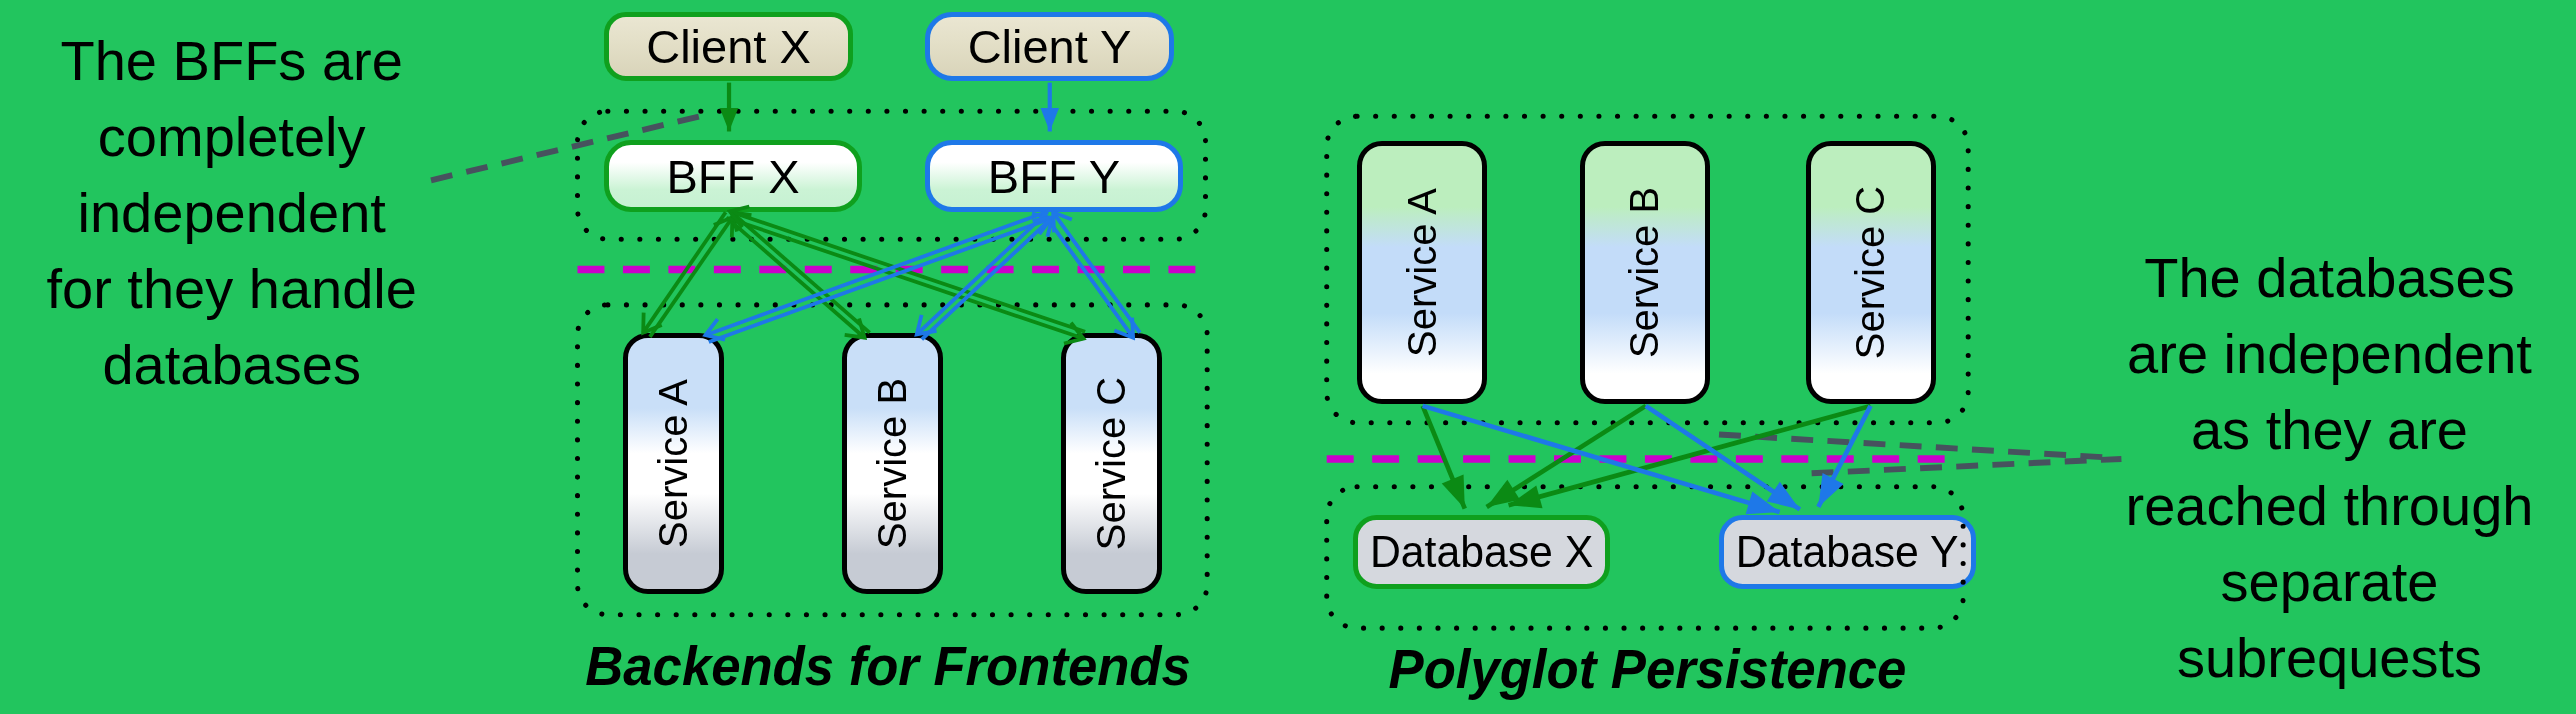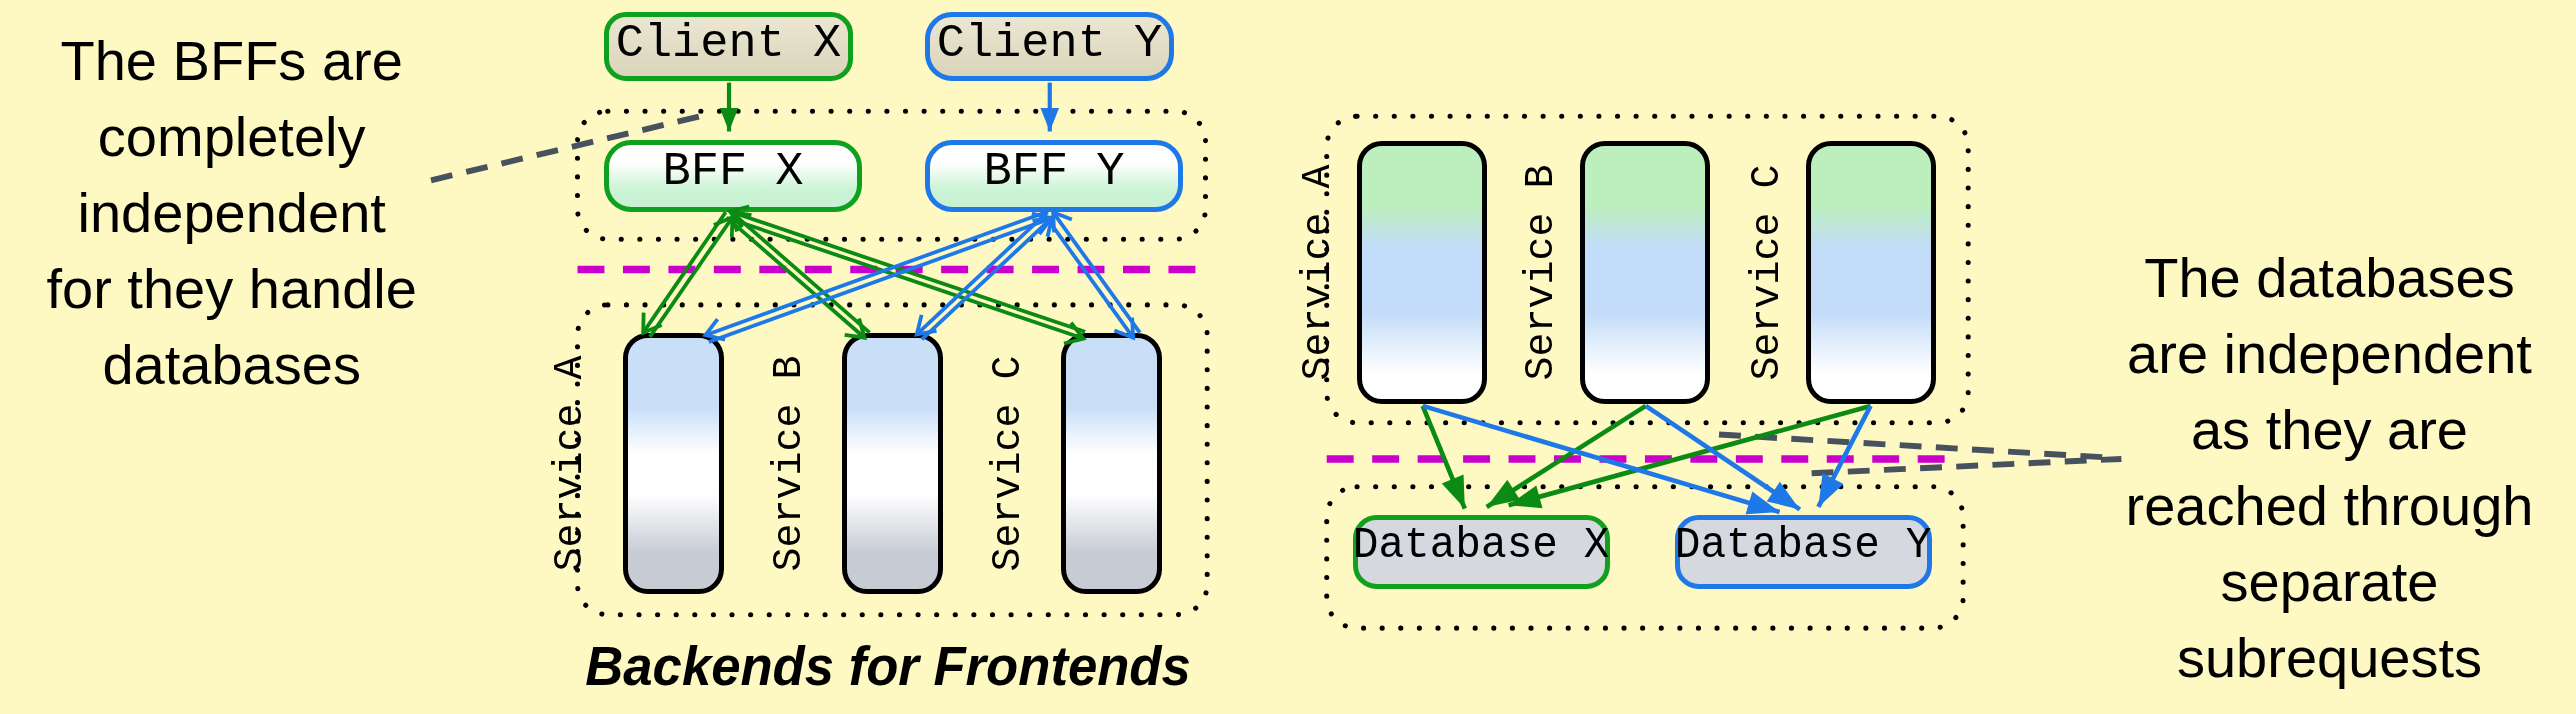--- a/index.html
+++ b/index.html
@@ -1,41 +1,41 @@
 <!DOCTYPE html>
 <html style="font-size:13.5px"><head>
 <meta charset="utf-8">
 <style>
   html,body{margin:0;padding:0;background:#ffffff;}
   #canvas{
     position:relative;
     width:2576px;
     height:715px;
-    background:#fef9c3;
+    background:#22c55e;
     font-family:"Liberation Sans","DejaVu Sans",sans-serif;
     overflow:hidden;
   }
   .abs{position:absolute;}
   
   .annotation{
     text-align:center;
     font-size:56px;
     line-height:76px;
     color:#000000;
     z-index:2;
   }
   
   .node{
     position:absolute;
     display:flex;
+    align-items:center;
     justify-content:center;
     box-sizing:border-box;
     color:#000;
     z-index:3;
-    font-family:Liberation Mono, monospace;
   }
   .node .lbl{white-space:nowrap;}
   .client{
     width:249px;height:69px;
     border-radius:22px;
     border:5px solid #0FA01E;
     background:linear-gradient(180deg,#EAE6D2 0%,#E3DFC7 45%,#D9D4BA 100%);
     font-size:47px;
   }
   .client.blue{border-color:#1E78E8;border-radius:27px;}
@@ -64,21 +64,21 @@
     color:#000;
   }
   .db{
     width:257px;height:74px;
     border-radius:23.6px;
     border:5.9px solid #0FA01E;
     background:#D5D8DE;
     font-size:45px;
   }
   .db .lbl{transform:scaleX(0.95);}
-  .db.blue{border-color:#1E78E8;}
+  .db.blue{border-color:#1E78E8;margin-left:44px;}
   .caption{
     text-align:center;
     font-size:56px;
     font-weight:bold;
     font-style:italic;
     color:#000;
     z-index:2;
   }
   .caption .cap-inner{display:inline-block;transform:scaleX(0.94);white-space:nowrap;}
   #overlay{
@@ -148,20 +148,23 @@
     <span class="vlabel">Service C</span>
   </div>
 
   <div class="node db" style="left:1353px;top:515px;">
     <span class="lbl">Database X</span>
   </div>
   <div class="node db blue" style="left:1675px;top:515px;">
     <span class="lbl">Database Y</span>
   </div>
 
+  <div class="caption abs" style="left:1327px;top:636px;width:641px;">
+    <span class="cap-inner">Polyglot Persistence</span>
+  </div>
 
   <svg id="overlay" viewBox="0 0 3060 849" xmlns="http://www.w3.org/2000/svg">
     <defs>
       <marker id="openG" markerUnits="userSpaceOnUse" markerWidth="30" markerHeight="34" viewBox="-26 -17 30 34" refX="0" refY="0" orient="auto">
         <path d="M-20,-13 L0,0 L-20,13" fill="none" stroke="#0B8A14" stroke-width="4.5"></path>
       </marker>
       <marker id="openB" markerUnits="userSpaceOnUse" markerWidth="30" markerHeight="34" viewBox="-26 -17 30 34" refX="0" refY="0" orient="auto">
         <path d="M-20,-13 L0,0 L-20,13" fill="none" stroke="#1E78E8" stroke-width="4.5"></path>
       </marker>
       <marker id="solidG" markerUnits="userSpaceOnUse" markerWidth="34" markerHeight="28" viewBox="-32 -14 34 28" refX="0" refY="0" orient="auto">

